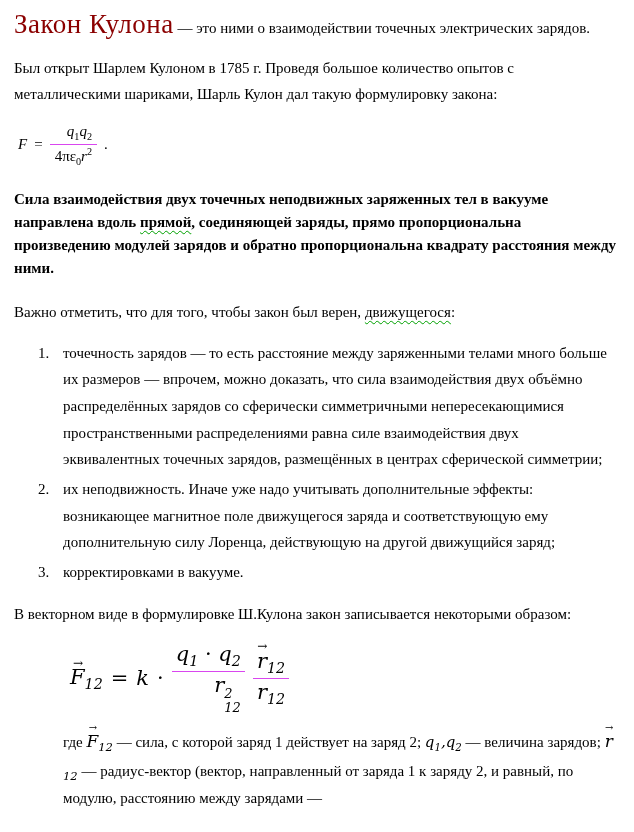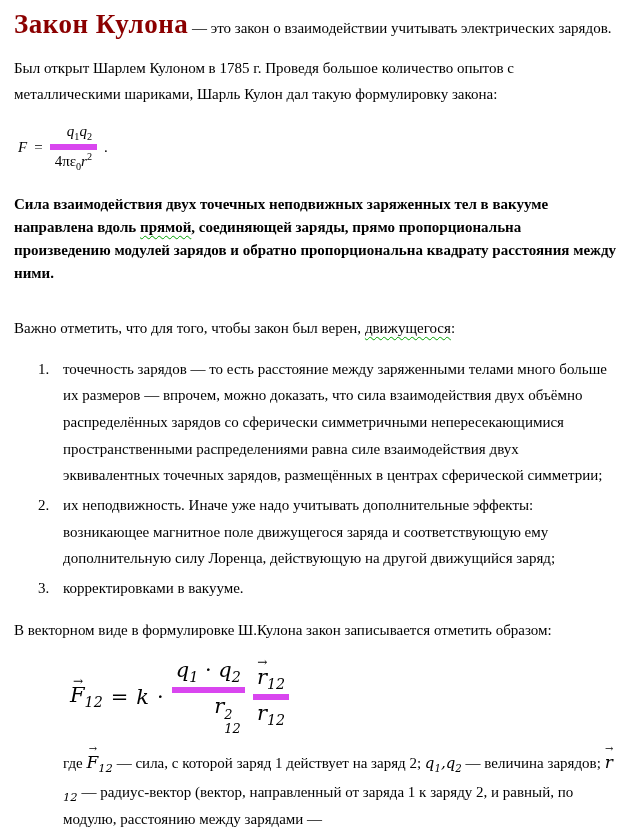--- a/index.html
+++ b/index.html
@@ -6,42 +6,42 @@
   body {
     width:634px; height:832px; overflow:hidden;
     background:#ffffff; color:#000;
     font-family:"Liberation Serif", serif;
     font-size:15px;
   }
   .page { padding:6px 18px 0 14px; }
 
   
   .title-line { margin:2px 0 16px 0; line-height:1.2; }
-  .title { color:#8B0000; font-weight:bold; font-size:27px; letter-spacing:0.5px; }
+  .title { color:#8B0000; font-weight:normal; font-size:27px; letter-spacing:0.5px; }
   .title-tail { font-size:15px; color:#000; }
 
   p { margin:0 0 14px 0; line-height:1.68; }
-  .definition { font-weight:bold; line-height:1.52; margin-bottom:32px; }
+  .definition { font-weight:bold; line-height:1.52; margin-bottom:21px; }
 
   
   .sq-green {
     text-decoration:underline; text-decoration-style:wavy;
     text-decoration-color:#00A000; text-decoration-thickness:1px;
     text-underline-offset:3px;
   }
 
   
   .formula1 {
     margin:2px 0 20px 4px; font-size:15px;
     display:flex; align-items:center; gap:7px;
   }
   .formula1 .it { font-style:italic; }
   .frac { display:inline-block; text-align:right; vertical-align:middle; }
   .frac .num, .frac .den { display:block; padding:0 5px; line-height:1.35; }
-  .frac .den { border-top:6px solid #d946ef; }
+  .frac .den { border-top:1px solid #d946ef; }
   sub, sup { font-size:0.68em; }
 
   
   .cond-list { margin:2px 0 16px 0; }
   .cond { display:flex; line-height:1.78; margin:0 0 3px 0; padding-left:24px; }
   .cond .num { flex:none; width:25px; }
   .cond .txt { flex:1; padding-right:4px; }
 
   
   .formula2 {
@@ -66,21 +66,21 @@
   .imath { font-style:italic; font-family:"DejaVu Serif", serif; }
   .imath-big { font-size:17px; }
   .outro .vec .arr { top:-0.78em; }
 </style>
 </head>
 <body>
 
 <div class="page">
 
   <div class="title-line">
-    <span class="title">Закон Кулона</span><span class="title-tail"> — это закон о взаимодействии учитывать электрических зарядов.</span>
+    <span class="title">Закон Кулона</span><span class="title-tail"> — это ними о взаимодействии точечных электрических зарядов.</span>
   </div>
 
   <p>Был открыт Шарлем Кулоном в 1785 г. Проведя большое количество опытов с металлическими шариками, Шарль Кулон дал такую формулировку закона:</p>
 
   <div class="formula1">
     <span class="it">F</span>
     <span>=</span>
     <span class="frac">
       <span class="num"><i>q</i><sub>1</sub><i>q</i><sub>2</sub></span>
       <span class="den"><span>4πε</span><sub>0</sub><i>r</i><sup>2</sup></span>
@@ -101,21 +101,21 @@
       <span class="num">2.</span>
       <span class="txt">их неподвижность. Иначе уже надо учитывать дополнительные эффекты: возникающее магнитное поле движущегося заряда и соответствующую ему дополнительную силу Лоренца, действующую на другой движущийся заряд;</span>
     </div>
     <div class="cond">
       <span class="num">3.</span>
       <span class="txt">корректировками в вакууме.</span>
     </div>
   </div>
 
 
-  <p>В векторном виде в формулировке Ш.Кулона закон записывается отметить образом:</p>
+  <p>В векторном виде в формулировке Ш.Кулона закон записывается некоторыми образом:</p>
 
   <div class="formula2">
     <span><span class="vec"><span class="arr">→</span><span>F</span></span><sub>12</sub></span>
     <span class="cdot">=</span>
     <span>k</span>
     <span class="cdot">·</span>
     <span class="frac">
       <span class="num"><span>q</span><sub>1</sub> <span class="cdot">·</span> <span>q</span><sub>2</sub></span>
       <span class="den"><span>r</span><span class="ss">
             <span>2</span>

